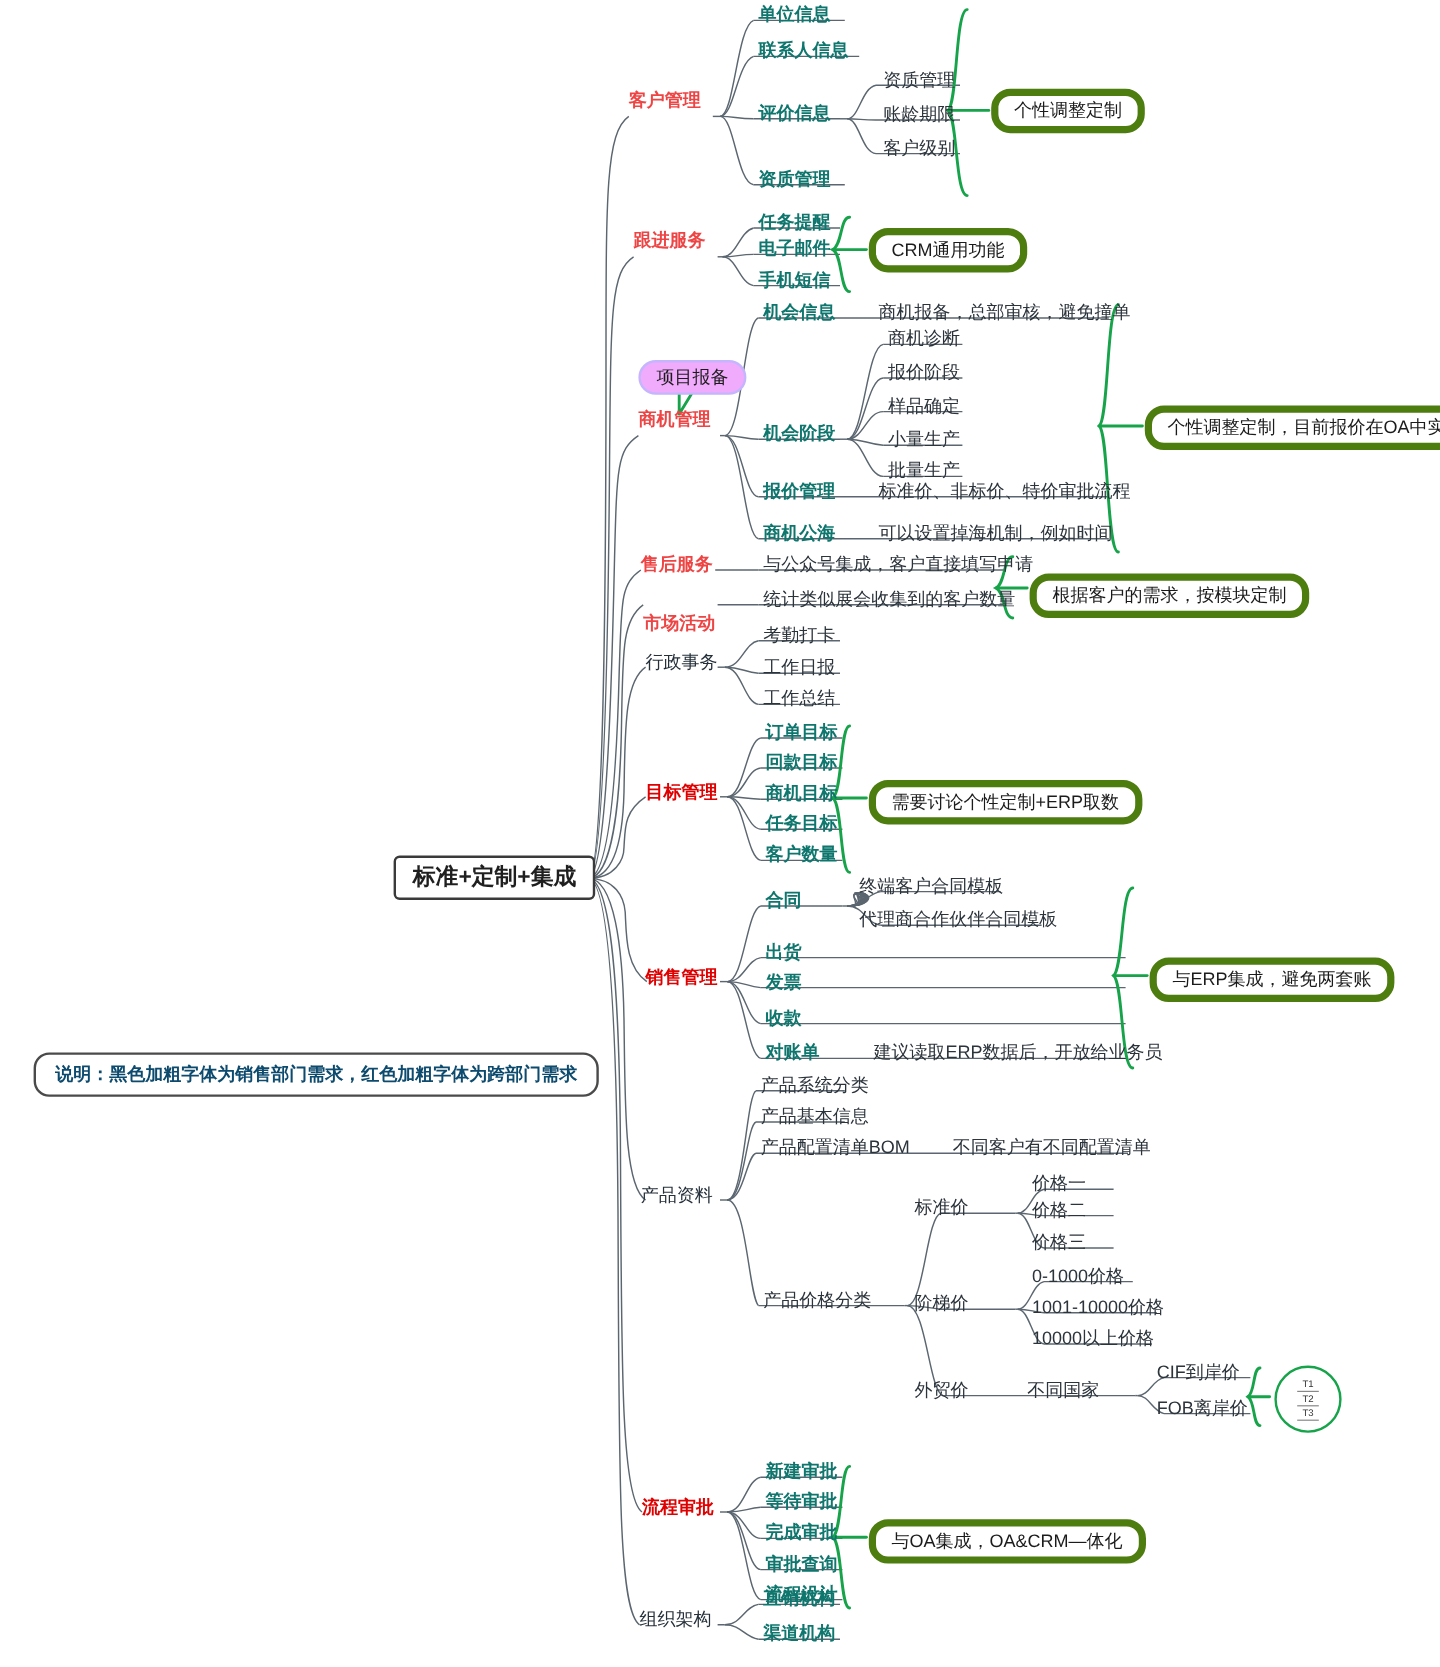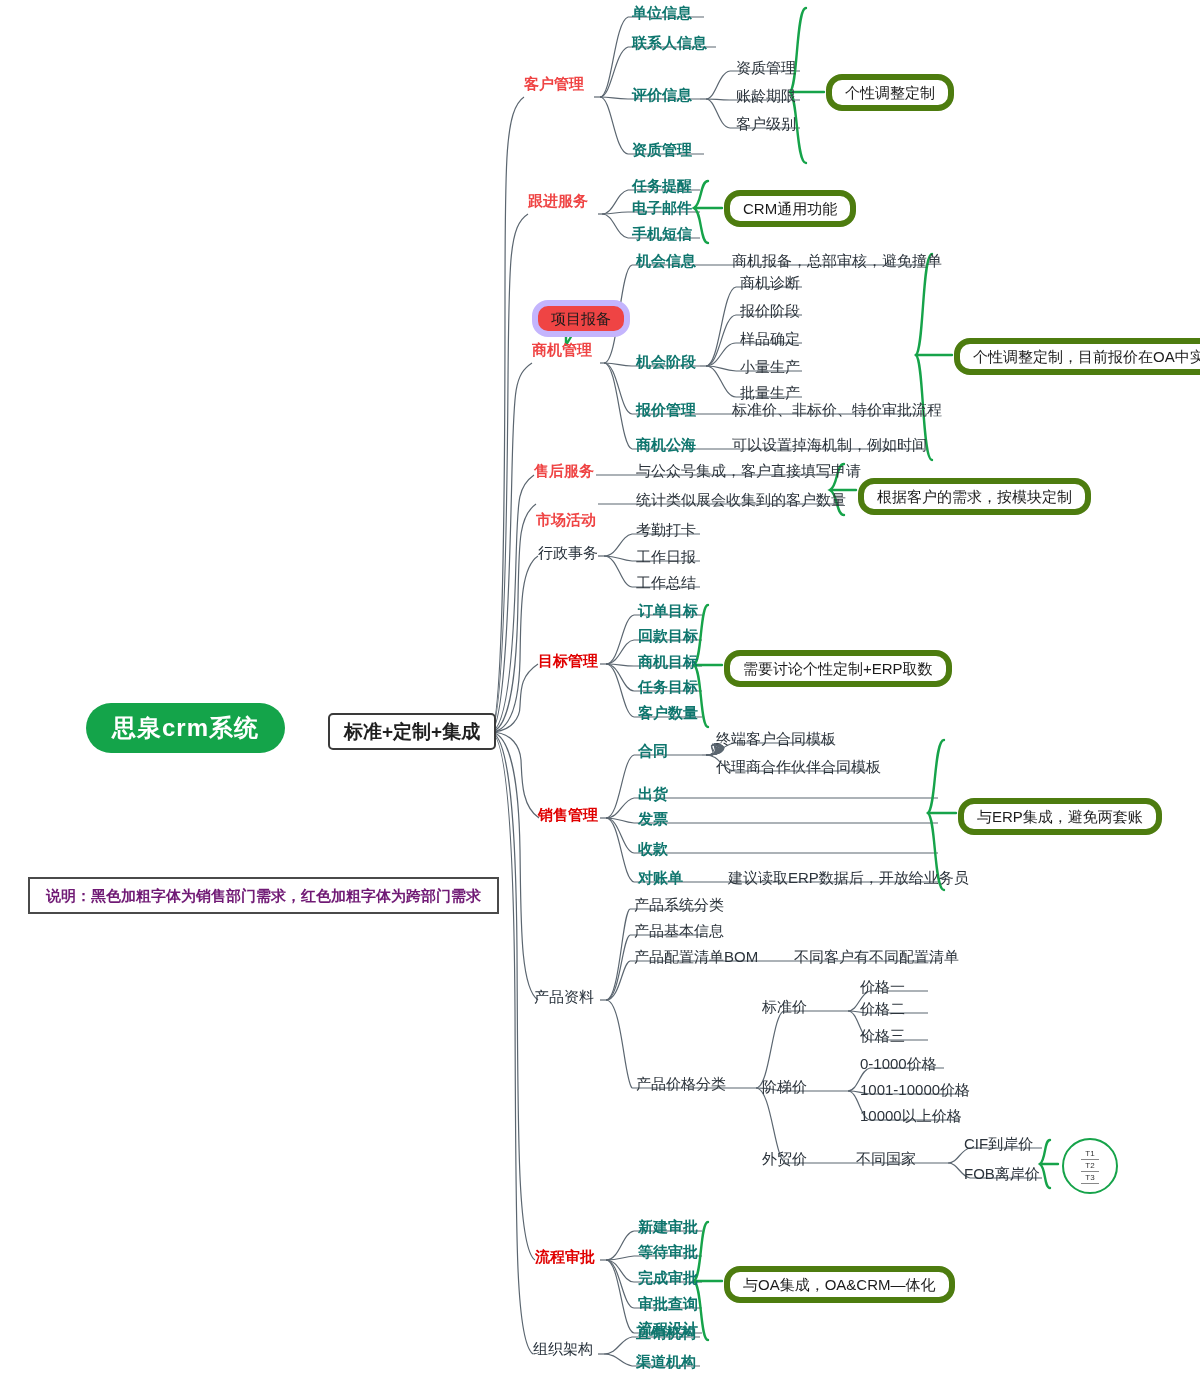--- a/index.html
+++ b/index.html
@@ -27,35 +27,35 @@
   
   .leaf{font-size:15px;color:#2b333b;}
   .leaf.b{font-weight:bold;color:#0f766e;}
   
   .pill{
     border:6px solid #4d7c0f;border-radius:16px;background:#fff;
     color:#1b1b1b;font-size:15px;padding:5px 13px;
   }
   
   .bubble{
-    border:6px solid #c4b5fd;border-radius:16px;background:#ef4444;
+    border:2px solid #c4b5fd;border-radius:16px;background:#f0abfc;
     color:#1b1b1b;font-size:15px;padding:5px 13px;
   }
   
   .circle{
     width:52px;height:52px;border:2px solid #16a34a;border-radius:50%;
     background:#fff;display:flex;flex-direction:column;align-items:center;
     justify-content:center;gap:1px;
   }
   .circle span{font-size:8px;color:#333;border-bottom:1px solid #888;line-height:1.25;padding:0 4px;}
   .circle span:last-child{border-bottom:1px solid #888;}
   
   .legend{
-    border:2px solid #4a4a4a;border-radius:0;background:#fff;
-    font-weight:bold;font-size:15px;color:#701a75;padding:9px 16px;
+    border:2px solid #4a4a4a;border-radius:13px;background:#fff;
+    font-weight:bold;font-size:15px;color:#0c4a6e;padding:9px 16px;
   }
 </style>
 </head>
 <body>
 
 <div id="stage">
 
   <svg id="wires" viewBox="0 0 1200 1389">
     <g fill="none" stroke="#5b6670" stroke-width="1.2">
 
@@ -274,21 +274,20 @@
 
       <path d="M708,1222 C700,1222 702,1276 694,1281 C702,1286 700,1340 708,1340"></path>
       <path d="M694,1281 L722,1281"></path>
     </g>
 
     <g fill="none" stroke="#16a34a" stroke-width="2.4" stroke-linejoin="round">
       <path d="M566,322 L566,345 L580,322"></path>
     </g>
   </svg>
 
-  <div class="node root" style="left:86px;top:703px;">思泉crm系统</div>
   <div class="node boxnode" style="left:328px;top:713px;">标准+定制+集成</div>
   <div class="node legend" style="left:28px;top:877px;">说明：黑色加粗字体为销售部门需求，红色加粗字体为跨部门需求</div>
 
   <div class="node lbl b" style="left:524px;top:76px;">客户管理</div>
   <div class="node leaf b" style="left:632px;top:5px;">单位信息</div>
   <div class="node leaf b" style="left:632px;top:35px;">联系人信息</div>
   <div class="node leaf b" style="left:632px;top:87px;">评价信息</div>
   <div class="node leaf b" style="left:632px;top:142px;">资质管理</div>
   <div class="node leaf" style="left:736px;top:60px;">资质管理</div>
   <div class="node leaf" style="left:736px;top:88px;">账龄期限</div>

